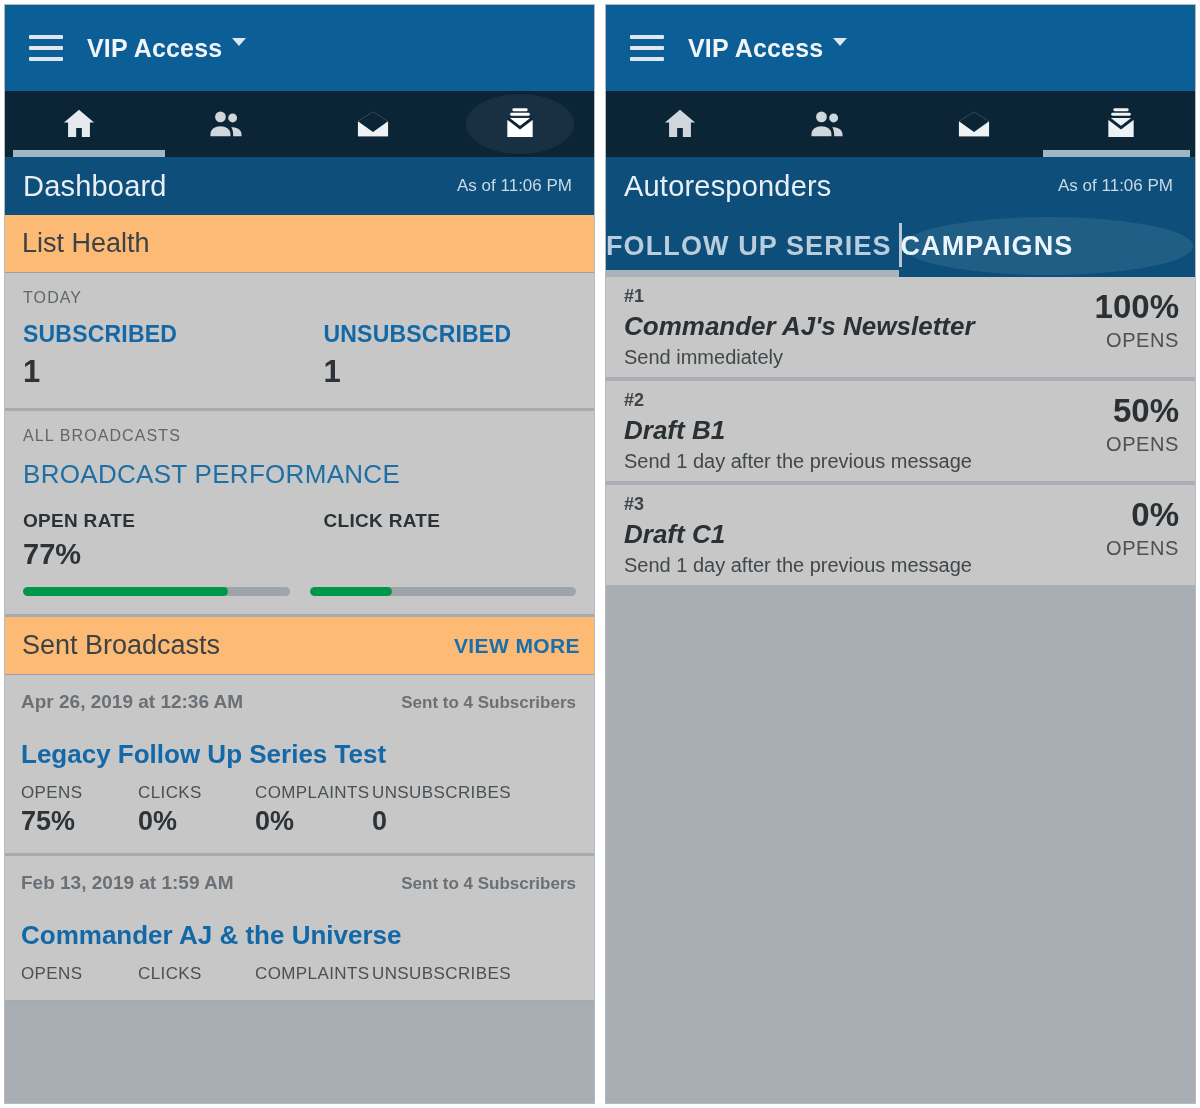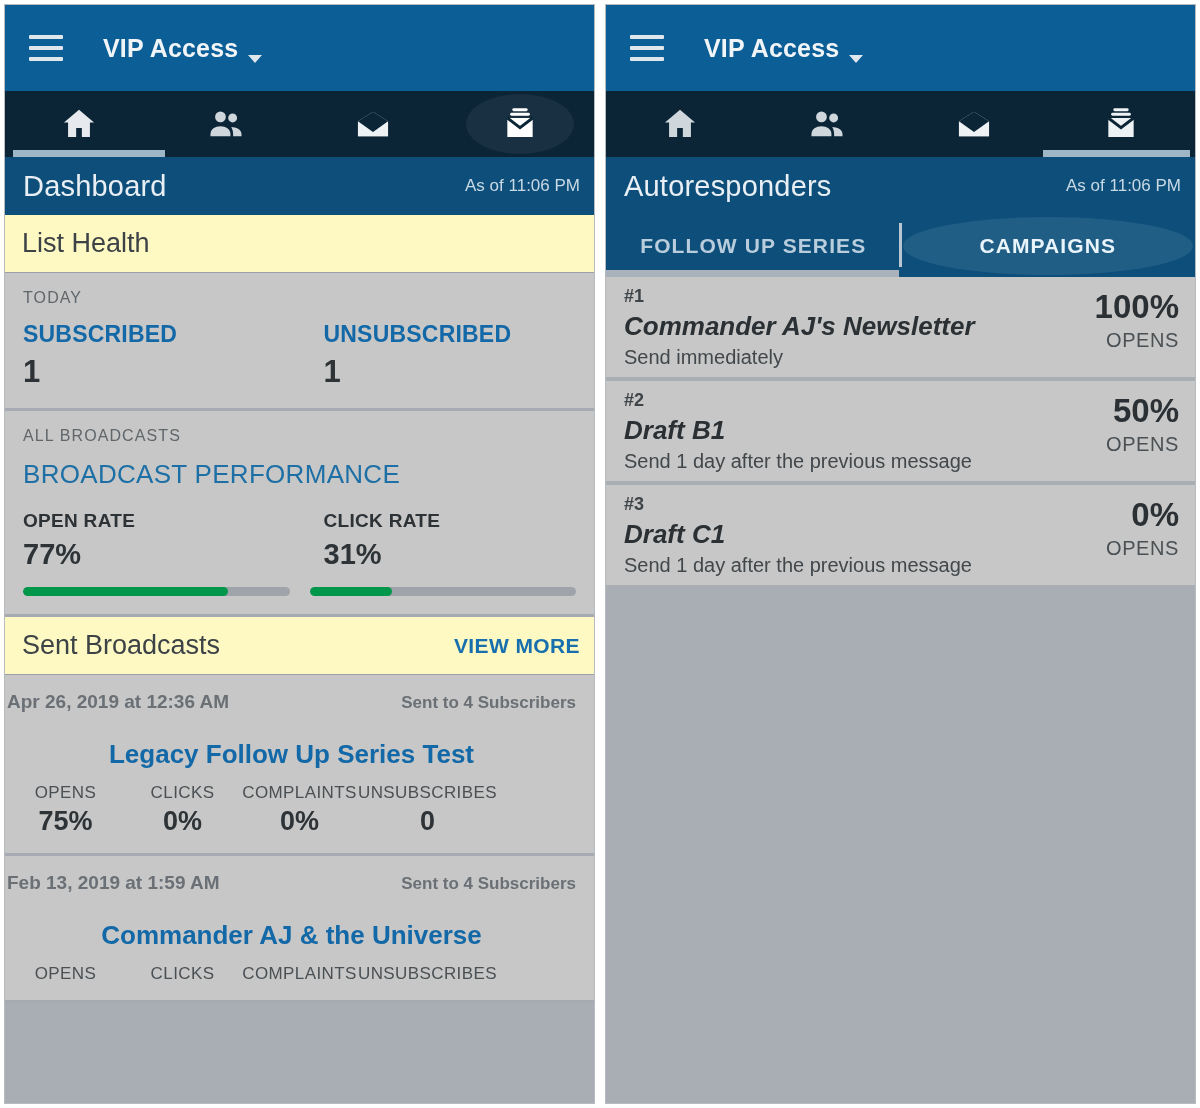--- a/index.html
+++ b/index.html
@@ -35,26 +35,26 @@
     align-items: center;
     padding-left: 24px;
   }
   .hamburger {
     width: 34px; height: 26px;
     display: flex; flex-direction: column; justify-content: space-between;
     cursor: pointer;
   }
   .hamburger i { display:block; height: 4px; background: #dfe6ec; border-radius: 1px; }
   .brand {
-    margin-left: 40px;
+    margin-left: 24px;
     color: #f1f5f8;
     font-size: 25px;
     font-weight: 700;
     letter-spacing: .2px;
-    display: flex; align-items: flex-end; gap: 10px;
+    display: flex; align-items: flex-start; gap: 10px;
   }
   .caret {
     width: 0; height: 0;
     border-left: 7px solid transparent;
     border-right: 7px solid transparent;
     border-top: 8px solid #dfe6ec;
     margin-top: 4px;
   }
 
   
@@ -84,28 +84,28 @@
     background: #9fb6c6;
   }
   .ind-left  { left: 8px;  width: 152px; }
   .ind-right { left: 437px; width: 147px; }
 
   
   .titleband {
     height: 58px;
     background: #0d4f7a;
     display: flex; align-items: center; justify-content: space-between;
-    padding: 0 14px 0 18px;
+    padding: 0 22px 0 18px;
   }
   .titleband .ttl { color: #e9eff4; font-size: 29px; font-weight: 400; letter-spacing: .2px; }
   .titleband .asof { color: #c9d9e5; font-size: 17px; font-weight: 400; }
 
   
   .sectionbar {
-    background: #fef9c3;
+    background: #fdba74;
     height: 58px;
     display: flex; align-items: center; justify-content: space-between;
     padding: 0 14px 0 17px;
     border-bottom: 1px solid #9ba1a7;
   }
   .sectionbar .sbtitle { color: #3c4246; font-size: 27px; font-weight: 400; }
   .sectionbar .sblink { color: #176fae; font-size: 21px; font-weight: 700; letter-spacing: .4px; }
 
   .card {
     background: #c6c7c6;
@@ -130,47 +130,46 @@
 
   .bars { display: flex; gap: 20px; margin-top: 16px; }
   .barwrap { flex: 1; }
   .bar {
     height: 9px; border-radius: 5px; background: #9ea4aa; overflow: hidden;
   }
   .bar > span { display: block; height: 100%; border-radius: 5px; background: #00974a; }
 
   .broadcast {
     background: #c6c7c6;
-    padding: 16px 18px 16px 2px;
+    padding: 16px 18px 16px 16px;
     border-bottom: 3px solid #a6abb1;
-    text-align: center;
   }
   .bcmeta { display: flex; justify-content: space-between; align-items: baseline; }
   .bcdate { color: #6a7075; font-size: 19px; font-weight: 700; }
   .bcsent { color: #6a7075; font-size: 17px; font-weight: 700; }
   .bctitle { color: #1368a8; font-size: 26px; font-weight: 700; margin: 26px 0 13px 0; }
   .bcstats { display: flex; }
   .bcstat { width: 117px; }
   .bcstat:last-child { width: auto; }
   .bcstatlabel { color: #4b5054; font-size: 17px; letter-spacing: .4px; }
   .bcstatvalue { color: #2e3337; font-size: 27px; font-weight: 700; margin-top: 3px; }
 
   
   .tabbar {
     position: relative;
     height: 62px;
     background: #0d4f7a;
     display: flex;
   }
   .tab {
     flex: 1;
-    display: flex; align-items: center; justify-content: center;
+    display: flex; align-items: center; justify-content: flex-start;
     position: relative;
     color: #b9cddd;
-    font-size: 21px; font-weight: 700; letter-spacing: 1.1px;
+    font-size: 27px; font-weight: 700; letter-spacing: 1.1px;
   }
   .tab.active { color: #eaf4fb; }
   .tab.active .ovalhl {
     position: absolute; left: 2px; right: 2px; top: 2px; bottom: 2px;
     border-radius: 50%;
     background: rgba(255,255,255,0.085);
   }
   .tab .lbl { position: relative; z-index: 2; }
   .tabdivider {
     position: absolute; left: 293px; top: 8px;
@@ -286,21 +285,20 @@
       <div class="card">
         <div class="kicker">ALL BROADCASTS</div>
         <div class="bigheading">BROADCAST PERFORMANCE</div>
         <div class="statrow">
           <div class="stat wide">
             <div class="statlabel-dark">OPEN RATE</div>
             <div class="statvalue sm">77%</div>
           </div>
           <div class="stat">
             <div class="statlabel-dark">CLICK RATE</div>
-            <div class="statvalue sm">31%</div>
           </div>
         </div>
         <div class="bars">
           <div class="barwrap">
             <div class="bar">
                 <span style="width: 77%;"></span>
               </div>
           </div>
           <div class="barwrap">
             <div class="bar">

